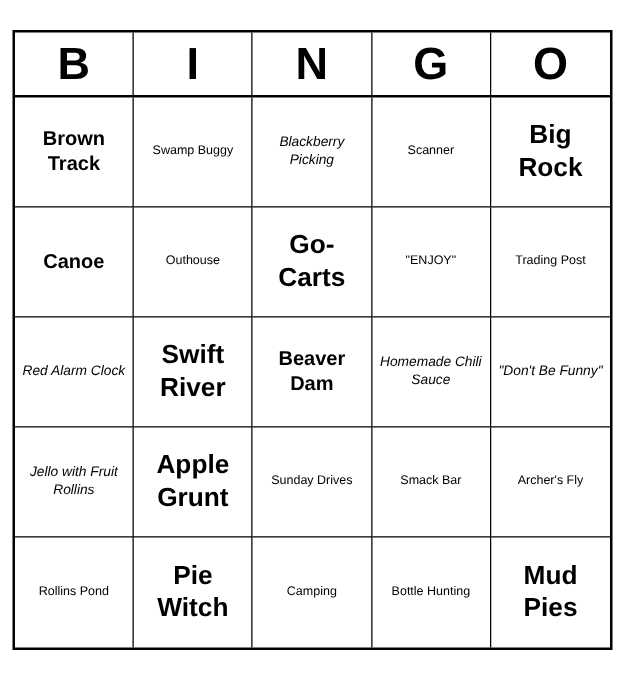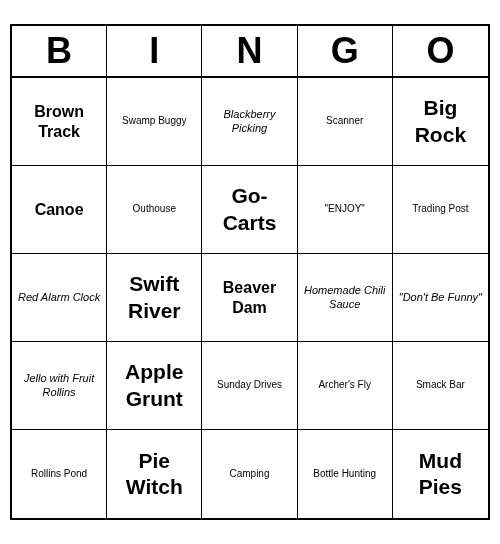--- a/index.html
+++ b/index.html
@@ -89,21 +89,21 @@
       <div class="bingo-cell">"ENJOY"</div>
       <div class="bingo-cell">Trading Post</div>
       <div class="bingo-cell small">Red Alarm Clock</div>
       <div class="bingo-cell large">Swift River</div>
       <div class="bingo-cell medium">Beaver Dam</div>
       <div class="bingo-cell small">Homemade Chili Sauce</div>
       <div class="bingo-cell small">"Don't Be Funny"</div>
       <div class="bingo-cell small">Jello with Fruit Rollins</div>
       <div class="bingo-cell large">Apple Grunt</div>
       <div class="bingo-cell">Sunday Drives</div>
+      <div class="bingo-cell">Smack Bar</div>
       <div class="bingo-cell">Archer's Fly</div>
-      <div class="bingo-cell">Smack Bar</div>
       <div class="bingo-cell">Rollins Pond</div>
       <div class="bingo-cell large">Pie Witch</div>
       <div class="bingo-cell">Camping</div>
       <div class="bingo-cell">Bottle Hunting</div>
       <div class="bingo-cell large">Mud Pies</div>
     </div>
 </div>
 
 </body></html>

